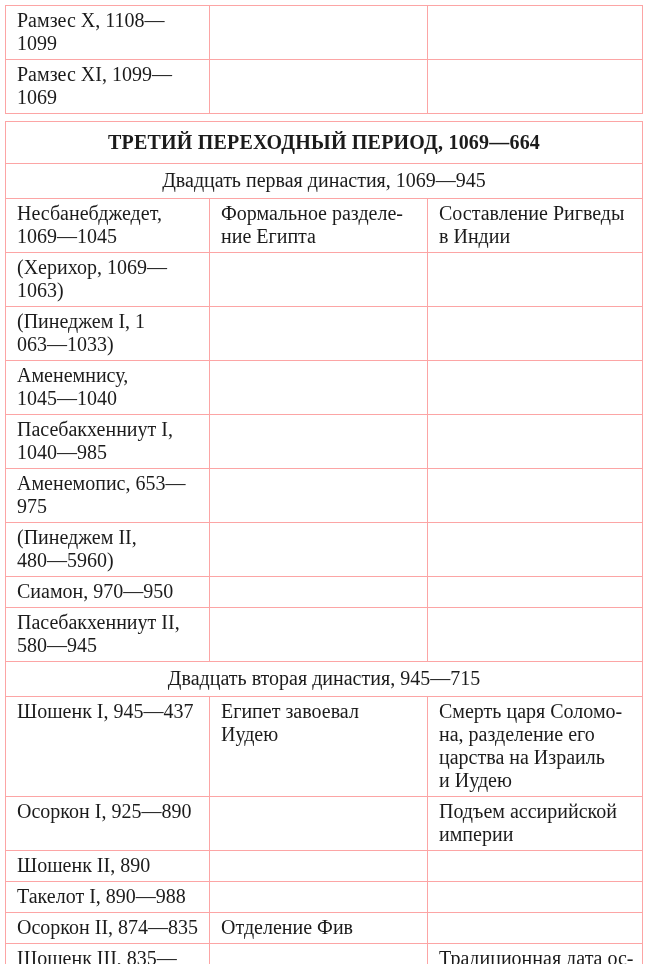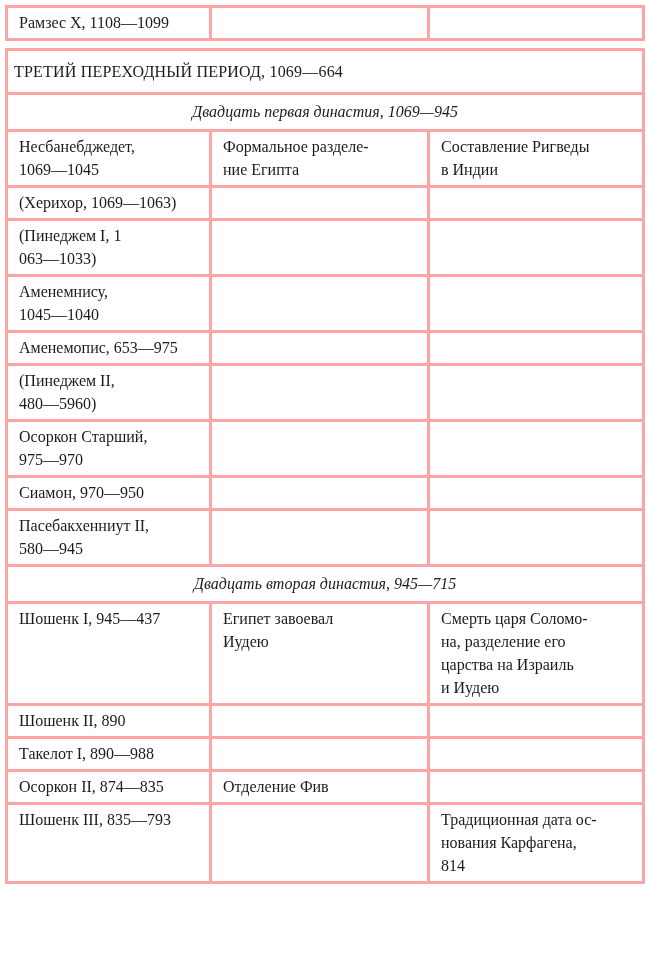--- a/index.html
+++ b/index.html
@@ -21,56 +21,60 @@
       table-layout: fixed;
       width: 637px;
     }
     table.tbl.main {
       margin-top: 7px;
     }
     col.c1 { width: 204px; }
     col.c2 { width: 218px; }
     col.c3 { width: 215px; }
     .tbl td {
-      border: 3px solid #fca5a5;
+      border: 1px solid #fca5a5;
       vertical-align: top;
       padding: 3px 6px 4px 11px;
-      font-size: 16px;
+      font-size: 20px;
       line-height: 23px;
       white-space: pre-line;
       overflow: hidden;
     }
     td.period {
-      font-weight: normal;
-      text-align: left;
+      font-weight: bold;
+      text-align: center;
       white-space: normal;
       padding: 9px 6px;
       letter-spacing: 0.2px;
     }
     td.dynasty {
-      font-style: italic;
       text-align: center;
       white-space: normal;
       padding: 5px 6px 6px 6px;
     }
   </style>
 </head>
 <body>
 
 <div class="page">
 
   <table class="tbl">
     <colgroup>
         <col class="c1">
         <col class="c2">
         <col class="c3">
       </colgroup>
     <tbody>
       <tr>
         <td>Рамзес X, 1108—1099</td>
+        <td></td>
+        <td></td>
+      </tr>
+      <tr>
+        <td>Рамзес XI, 1099—1069</td>
         <td></td>
         <td></td>
       </tr>
     </tbody>
   </table>
 
   <table class="tbl main">
     <colgroup>
         <col class="c1">
         <col class="c2">
@@ -104,33 +108,33 @@
         <td></td>
         <td></td>
       </tr>
       <tr>
         <td>Аменемнису,
 1045—1040</td>
         <td></td>
         <td></td>
       </tr>
       <tr>
+        <td>Пасебакхенниут I,
+1040—985</td>
+        <td></td>
+        <td></td>
+      </tr>
+      <tr>
         <td>Аменемопис, 653—975</td>
         <td></td>
         <td></td>
       </tr>
       <tr>
         <td>(Пинеджем II,
 480—5960)</td>
-        <td></td>
-        <td></td>
-      </tr>
-      <tr>
-        <td>Осоркон Старший,
-975—970</td>
         <td></td>
         <td></td>
       </tr>
       <tr>
         <td>Сиамон, 970—950</td>
         <td></td>
         <td></td>
       </tr>
       <tr>
         <td>Пасебакхенниут II,
@@ -146,20 +150,26 @@
       <tr>
         <td>Шошенк I, 945—437</td>
         <td>Египет завоевал
 Иудею</td>
         <td>Смерть царя Соломо-
 на, разделение его
 царства на Израиль
 и Иудею</td>
       </tr>
       <tr>
+        <td>Осоркон I, 925—890</td>
+        <td></td>
+        <td>Подъем ассирийской
+империи</td>
+      </tr>
+      <tr>
         <td>Шошенк II, 890</td>
         <td></td>
         <td></td>
       </tr>
       <tr>
         <td>Такелот I, 890—988</td>
         <td></td>
         <td></td>
       </tr>
       <tr>

